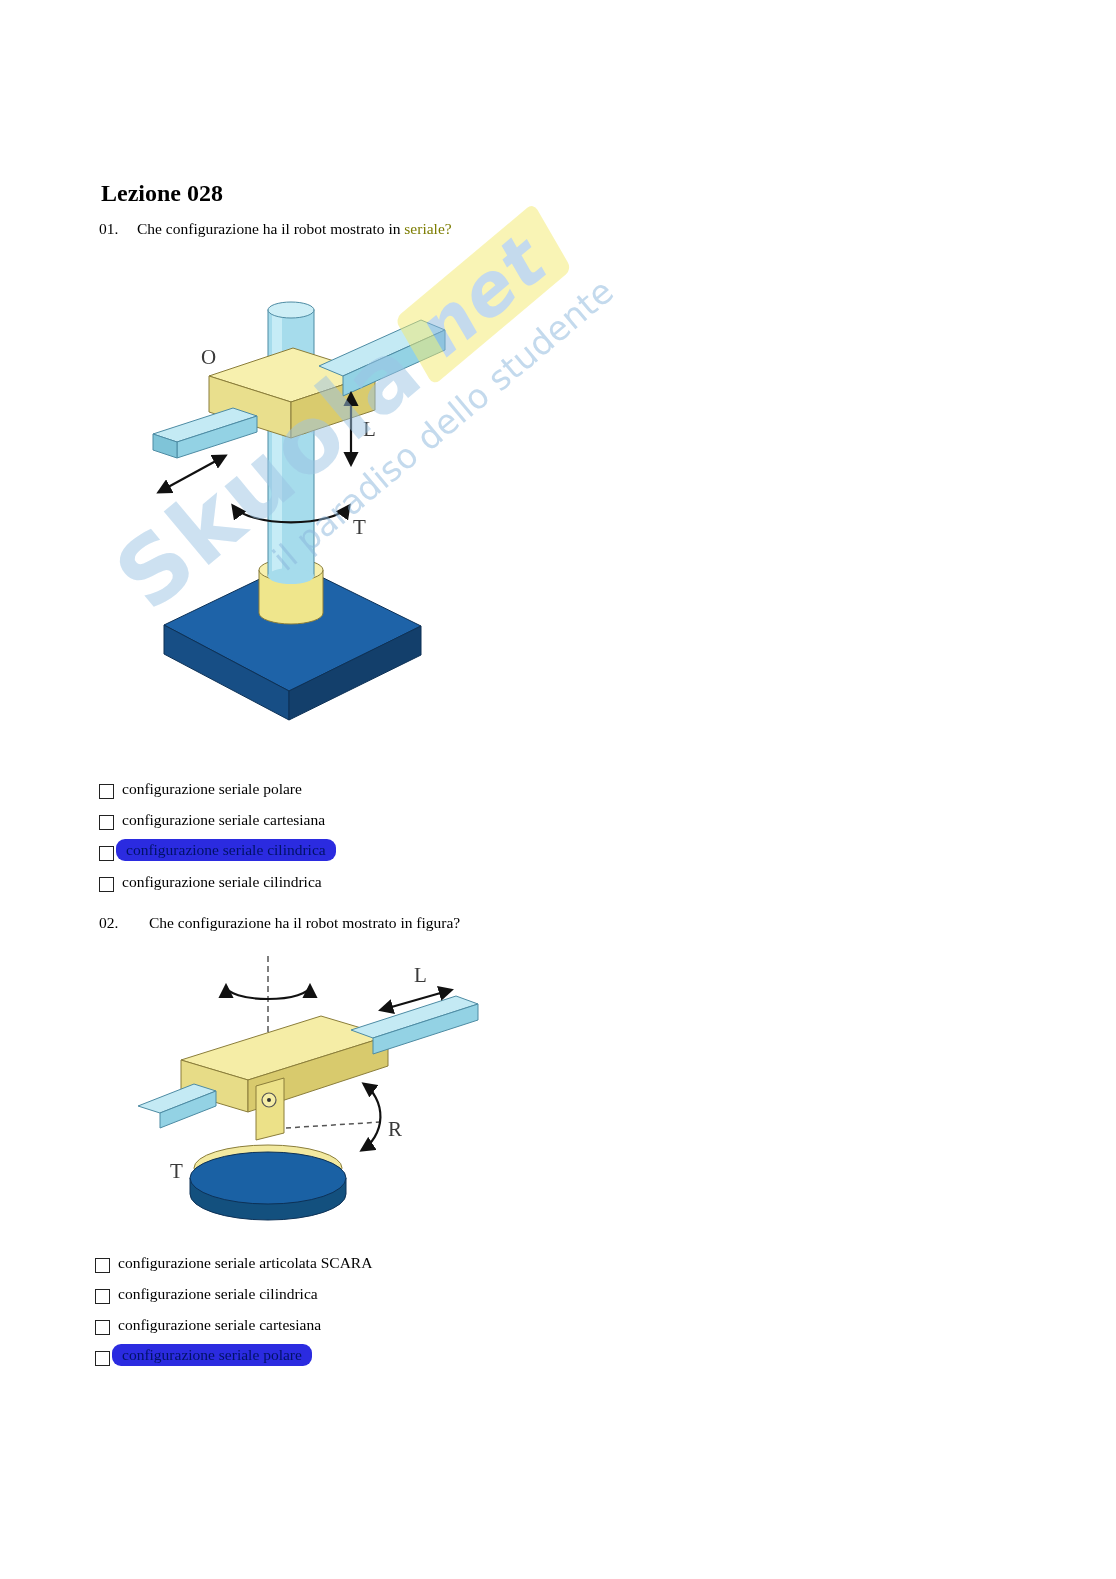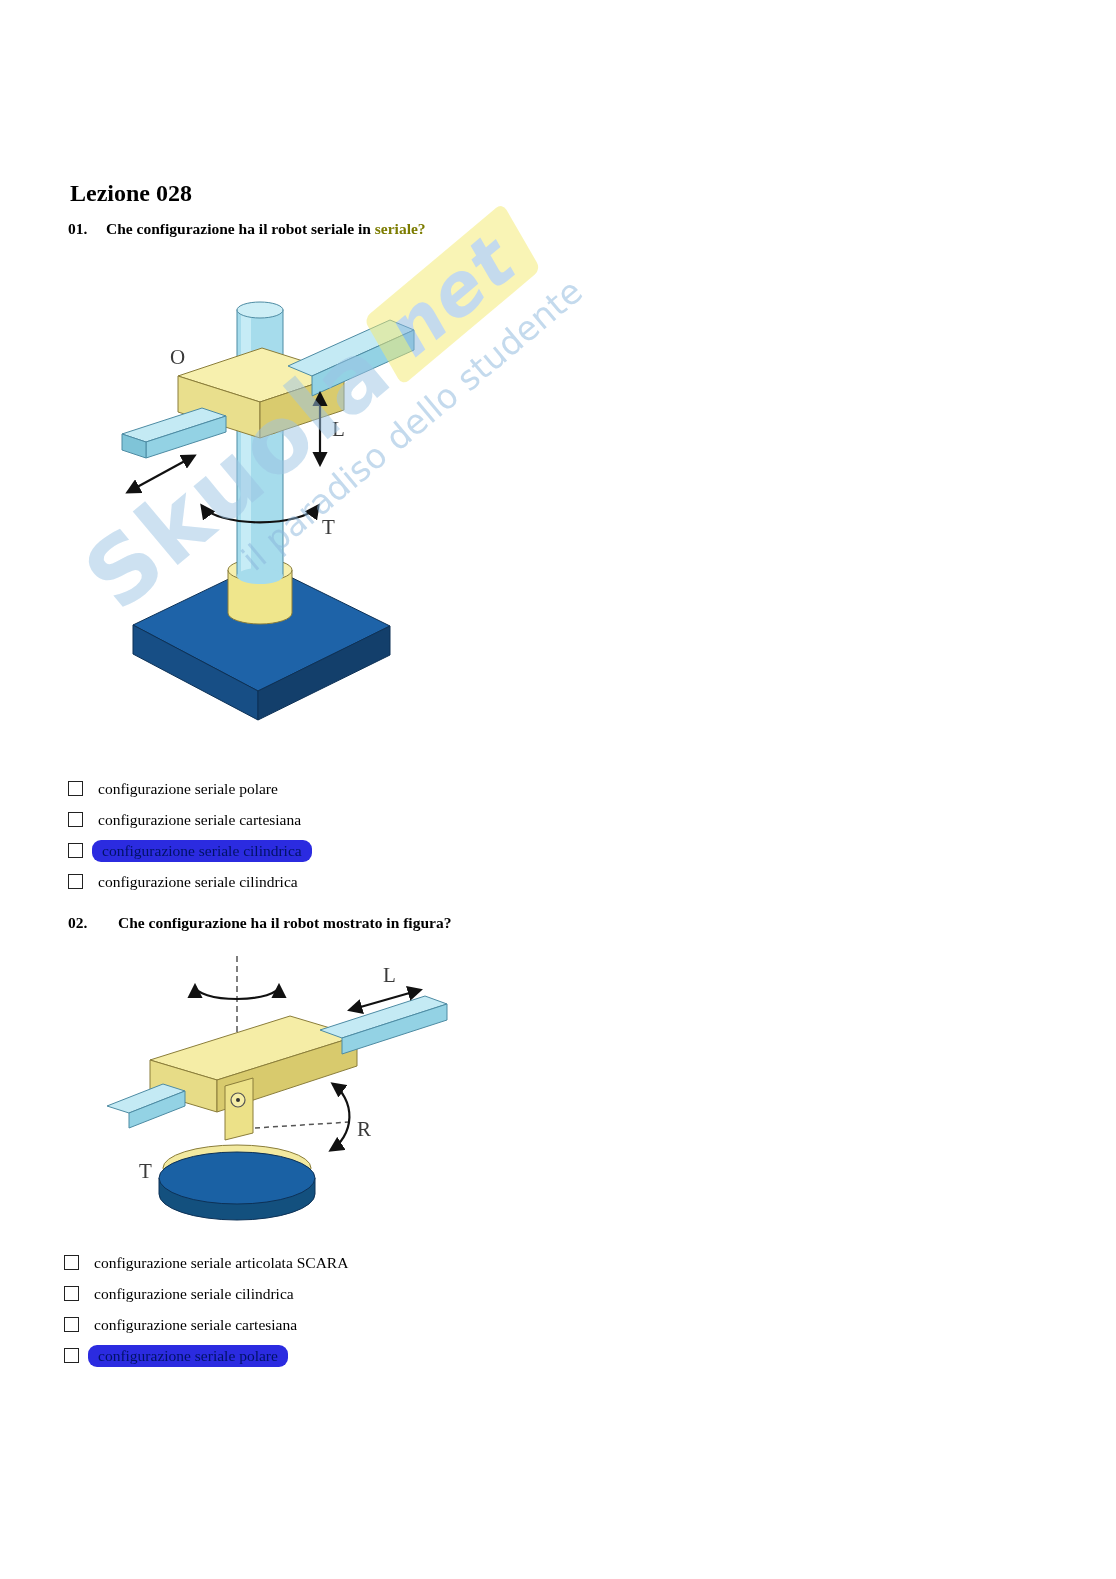--- a/index.html
+++ b/index.html
@@ -4,37 +4,38 @@
 <style>
   html,body{margin:0;padding:0;background:#ffffff;}
   .page{
     position:relative;
     width:972px;
     height:1579px;
     background:#ffffff;
     font-family:"Liberation Serif", serif;
     color:#000;
     overflow:hidden;
+    margin-left:31px;
   }
   .title{
     position:absolute; left:70px; top:180px;
     font-size:24px; font-weight:bold;
   }
   .q-header{
-    position:absolute; font-size:15.5px; font-weight:bold;
+    position:absolute; font-size:15.5px; font-weight:normal;
     display:flex; gap:14px; white-space:nowrap;
   }
   .q1-header{left:68px; top:220px;}
   .q2-header{left:68px; top:914px;gap:26px;}
   .q-num{min-width:24px;}
   .accent{color:#7c7c00;}
   .options{position:absolute; display:flex; flex-direction:column; gap:10px;}
   .q1-options{left:68px; top:778px;}
   .q2-options{left:64px; top:1252px;}
-  .option-row{display:flex; align-items:center; gap:9px; height:21px;}
+  .option-row{display:flex; align-items:flex-end; gap:2px; height:21px;}
   .checkbox{
     width:15px; height:15px; border:1.6px solid #222;
     background:#fff; flex:0 0 auto; box-sizing:border-box;
   }
   .option-label{font-size:15.5px; padding:1px 6px;}
   .option-label.selected{
     background:#2b2be0; color:#001266;
     border-radius:9px; padding:2px 10px;
   }
   .figure{position:absolute;}
@@ -63,21 +64,21 @@
 </style>
 </head>
 <body>
 
 <div class="page">
 
   <div class="title">Lezione 028</div>
 
   <div class="q-header q1-header">
     <span class="q-num">01.</span>
-    <span><span>Che configurazione ha il robot seriale in</span> <span class="accent">seriale?</span></span>
+    <span><span>Che configurazione ha il robot mostrato in</span> <span class="accent">seriale?</span></span>
   </div>
 
   <svg class="figure fig1" width="420" height="470" viewBox="0 0 420 470">
     <defs>
       <marker id="arw1" viewBox="0 0 10 10" refX="8" refY="5" markerWidth="7" markerHeight="7" orient="auto-start-reverse">
         <path d="M0,0 L10,5 L0,10 z" fill="#111"></path>
       </marker>
     </defs>
 
     <g>

